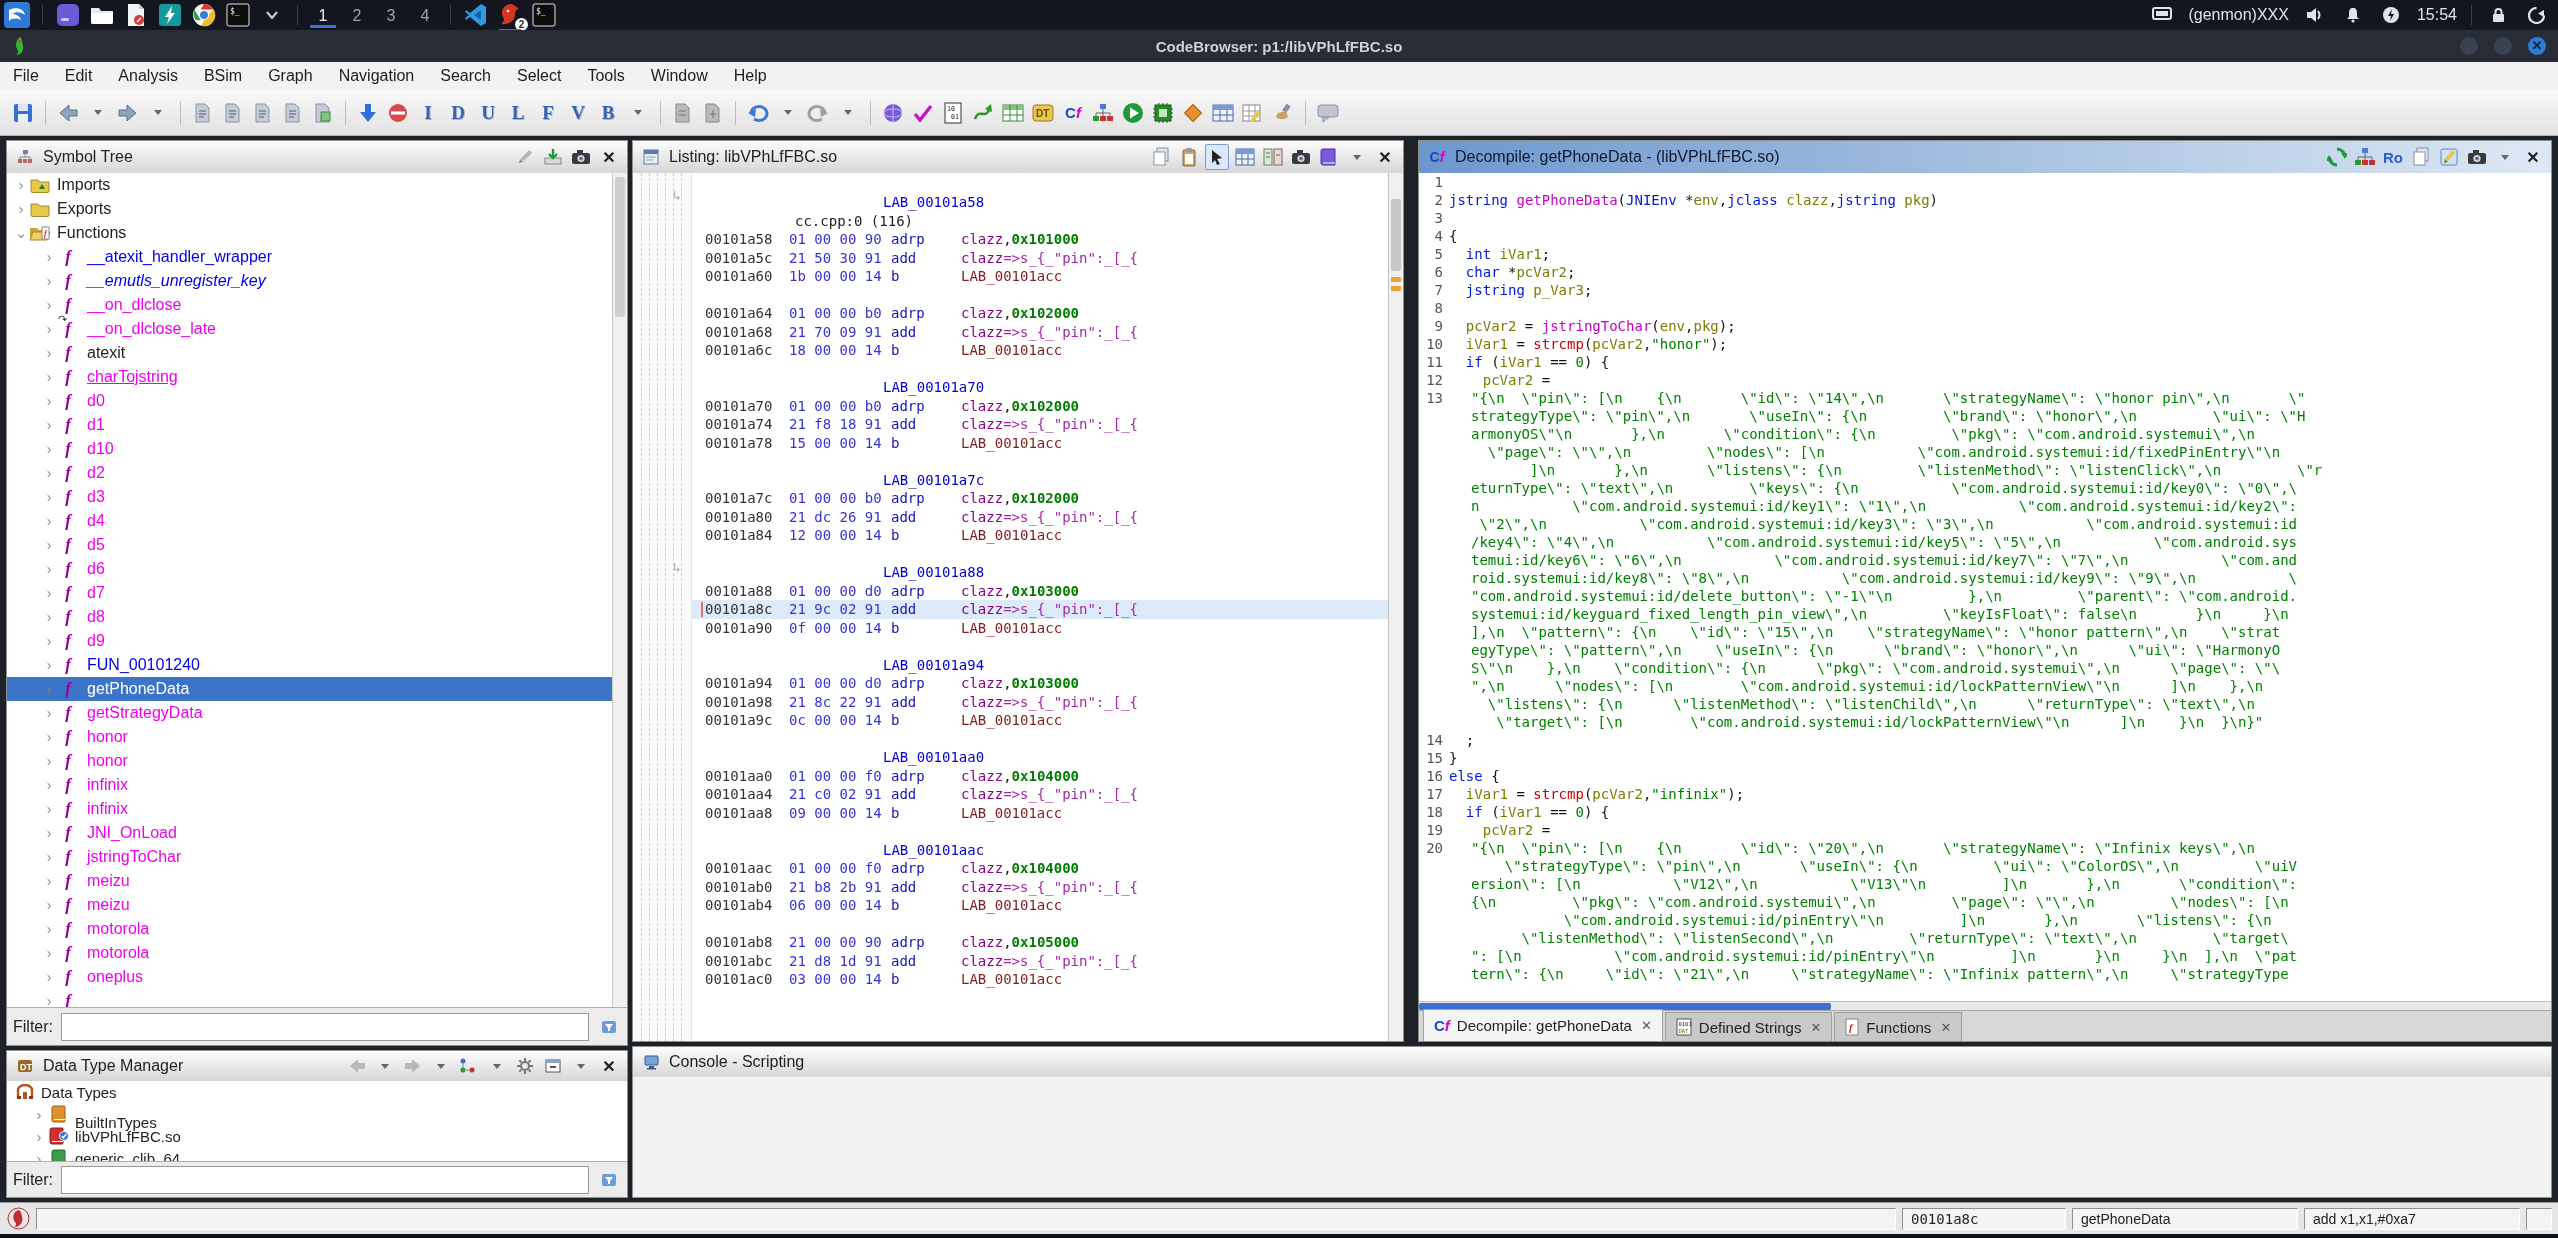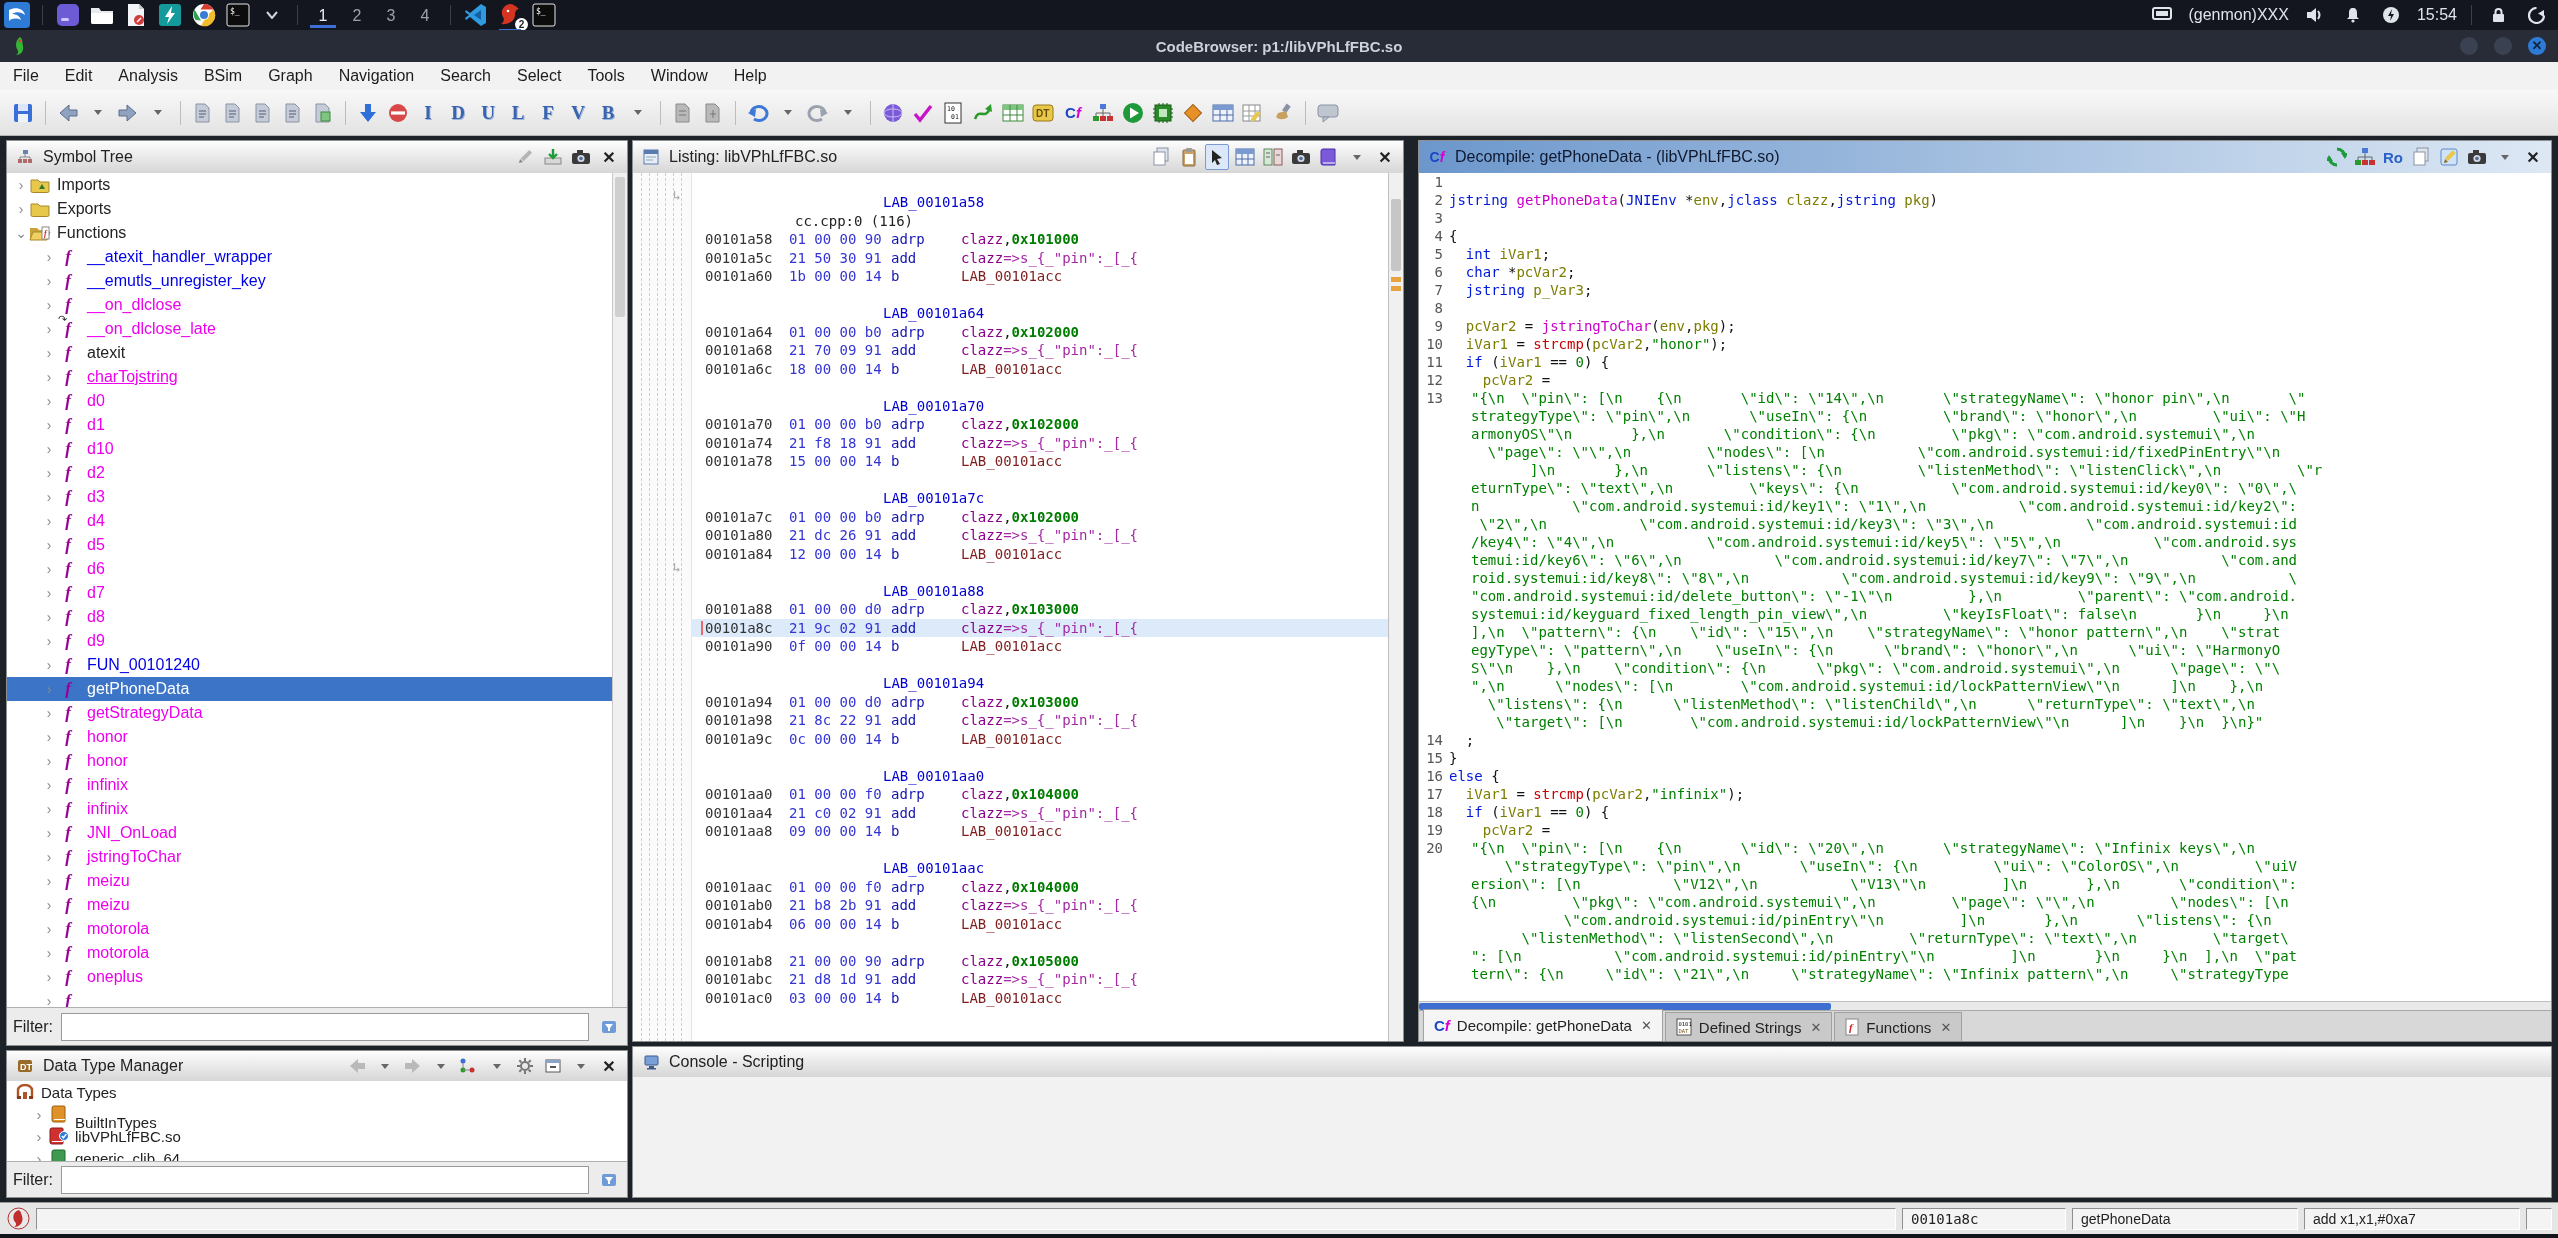--- a/index.html
+++ b/index.html
@@ -567,21 +567,21 @@
     <span class="ticon">
           <span class="f-glyph">f</span>
         </span>
     <span class="lbl t-blue" style="padding-left:8px;">__atexit_handler_wrapper</span>
       </div>
       <div class="trow indent2">
         <span class="exp">›</span>
     <span class="ticon">
           <span class="f-glyph">f</span>
         </span>
-    <span class="lbl t-blue" style="padding-left:8px;">__emutls_unregister_key</span>
+    <span class="lbl t-blue" style="padding-left:8px;font-style:italic;">__emutls_unregister_key</span>
       </div>
       <div class="trow indent2">
         <span class="exp">›</span>
     <span class="ticon">
           <span class="f-glyph">f</span>
         </span>
     <span class="lbl t-mag" style="padding-left:8px;">__on_dlclose</span>
       </div>
       <div class="trow indent2">
         <span class="exp">›</span>
@@ -1019,21 +1019,20 @@
       <span><span class="reg">clazz</span><span class="pl">,</span><span class="imm">0x101000</span></span></div>
         <div class="lrow"><span class="c-addr">00101a5c</span>
       <span class="c-bytes">21 50 30 91</span>
       <span class="c-mnem">add</span>
       <span><span class="reg">clazz</span><span class="sref">=&gt;s_{_"pin":_[_{</span></span></div>
         <div class="lrow"><span class="c-addr">00101a60</span>
       <span class="c-bytes">1b 00 00 14</span>
       <span class="c-mnem">b</span>
       <span><span class="lab">LAB_00101acc</span></span></div>
         <div style="height: 18.5px;"></div>
-        <div class="lst-label">LAB_00101a64</div>
         <div class="lrow"><span class="c-addr">00101a64</span>
       <span class="c-bytes">01 00 00 b0</span>
       <span class="c-mnem">adrp</span>
       <span><span class="reg">clazz</span><span class="pl">,</span><span class="imm">0x102000</span></span></div>
         <div class="lrow"><span class="c-addr">00101a68</span>
       <span class="c-bytes">21 70 09 91</span>
       <span class="c-mnem">add</span>
       <span><span class="reg">clazz</span><span class="sref">=&gt;s_{_"pin":_[_{</span></span></div>
         <div class="lrow"><span class="c-addr">00101a6c</span>
       <span class="c-bytes">18 00 00 14</span>

